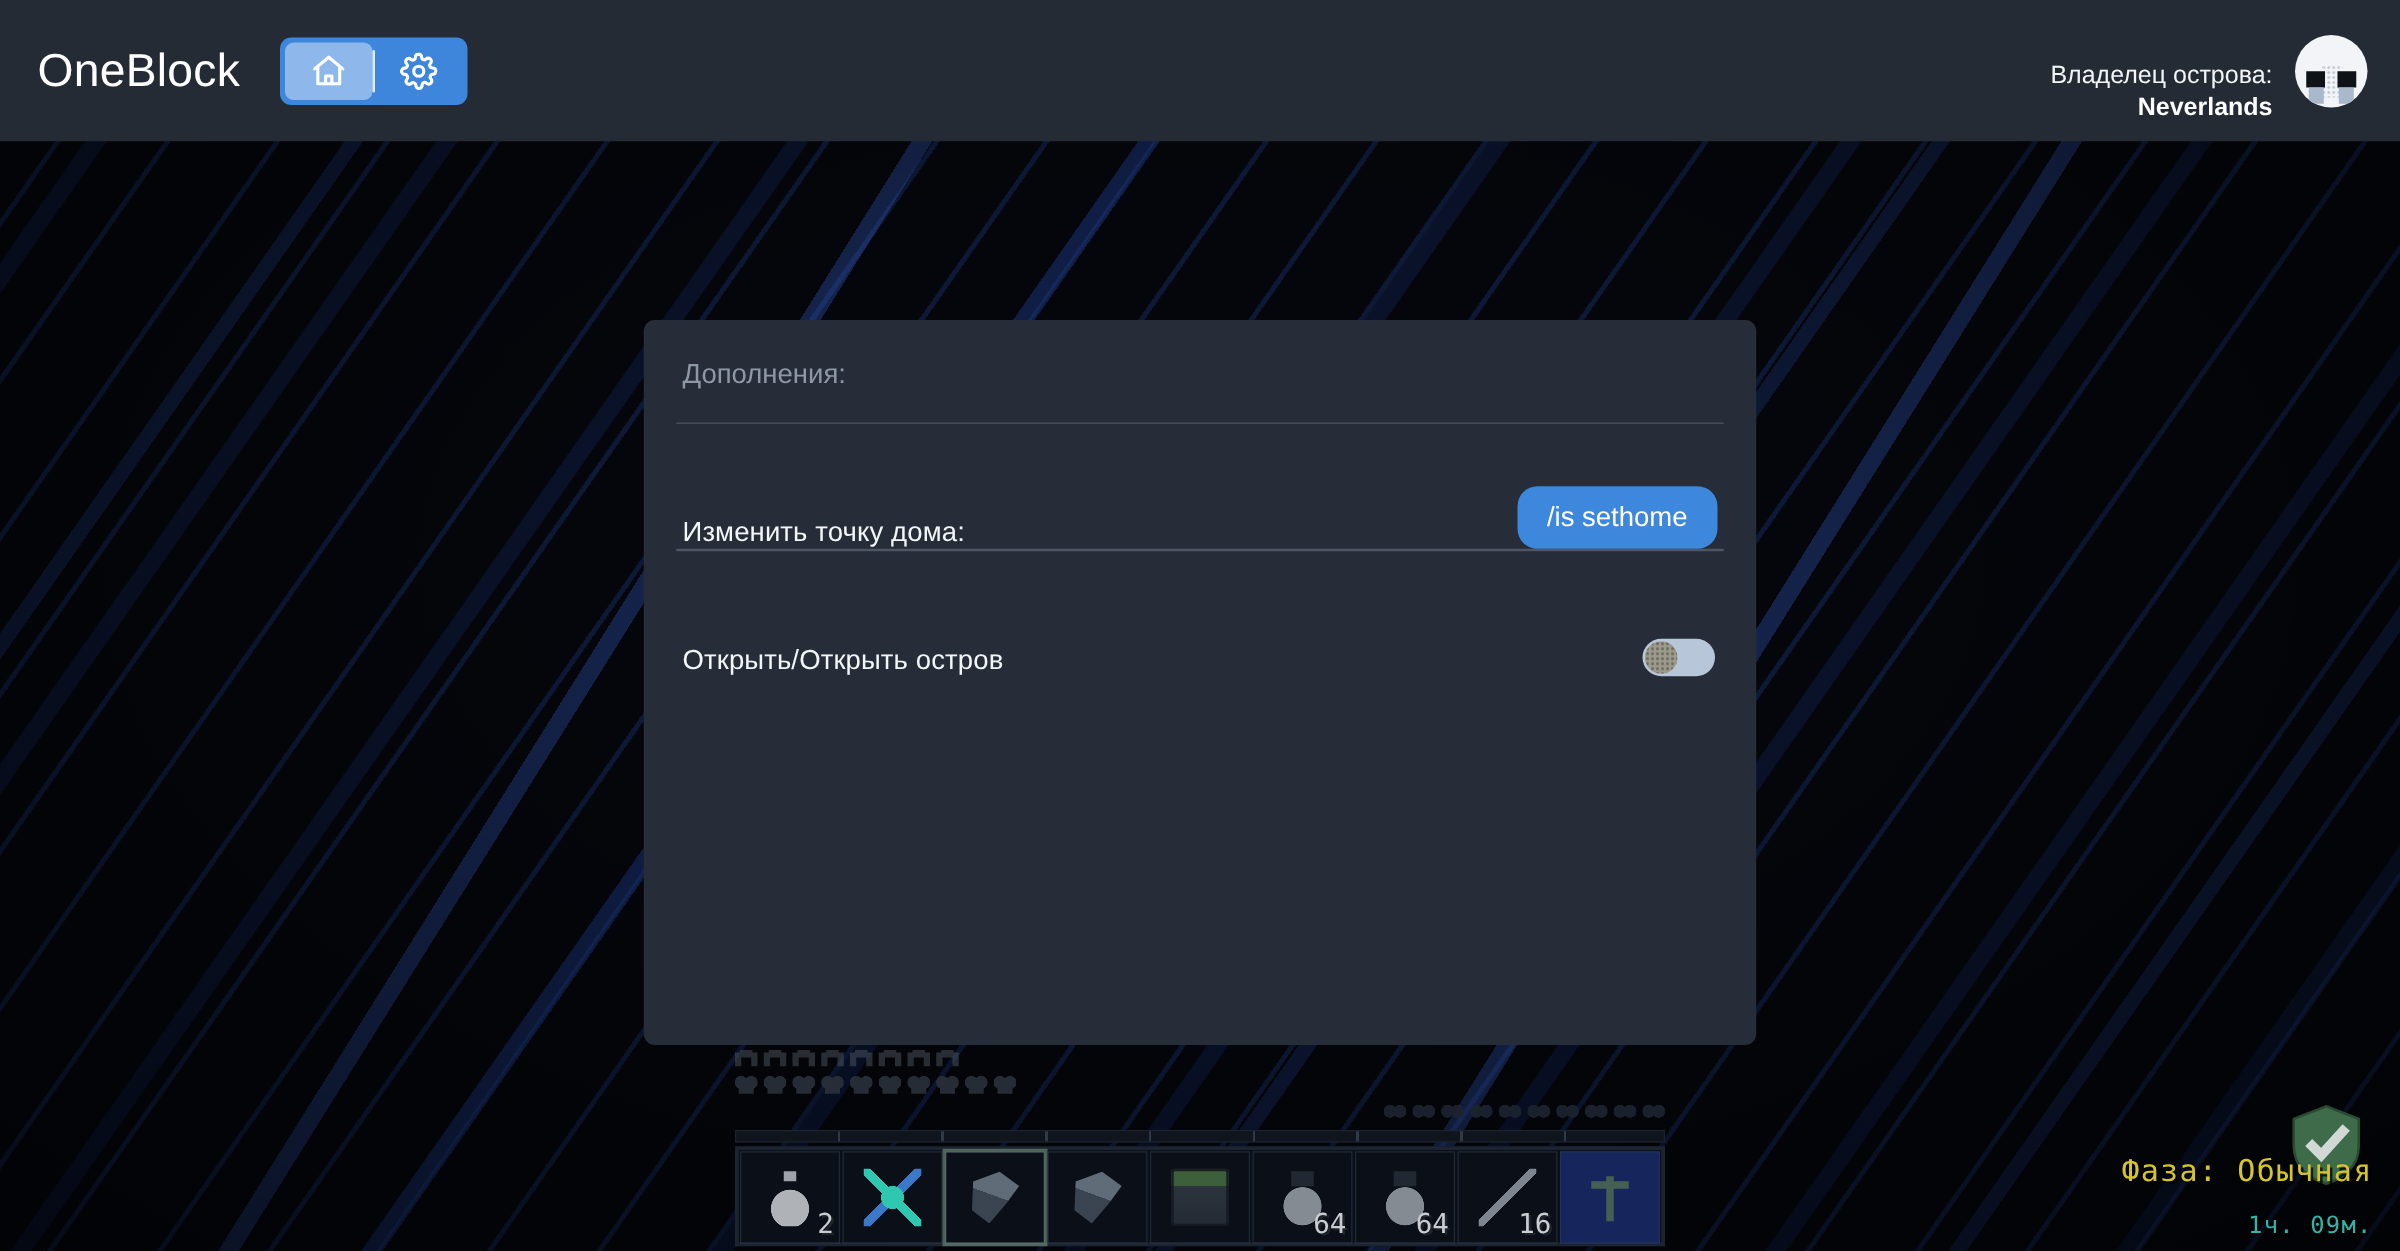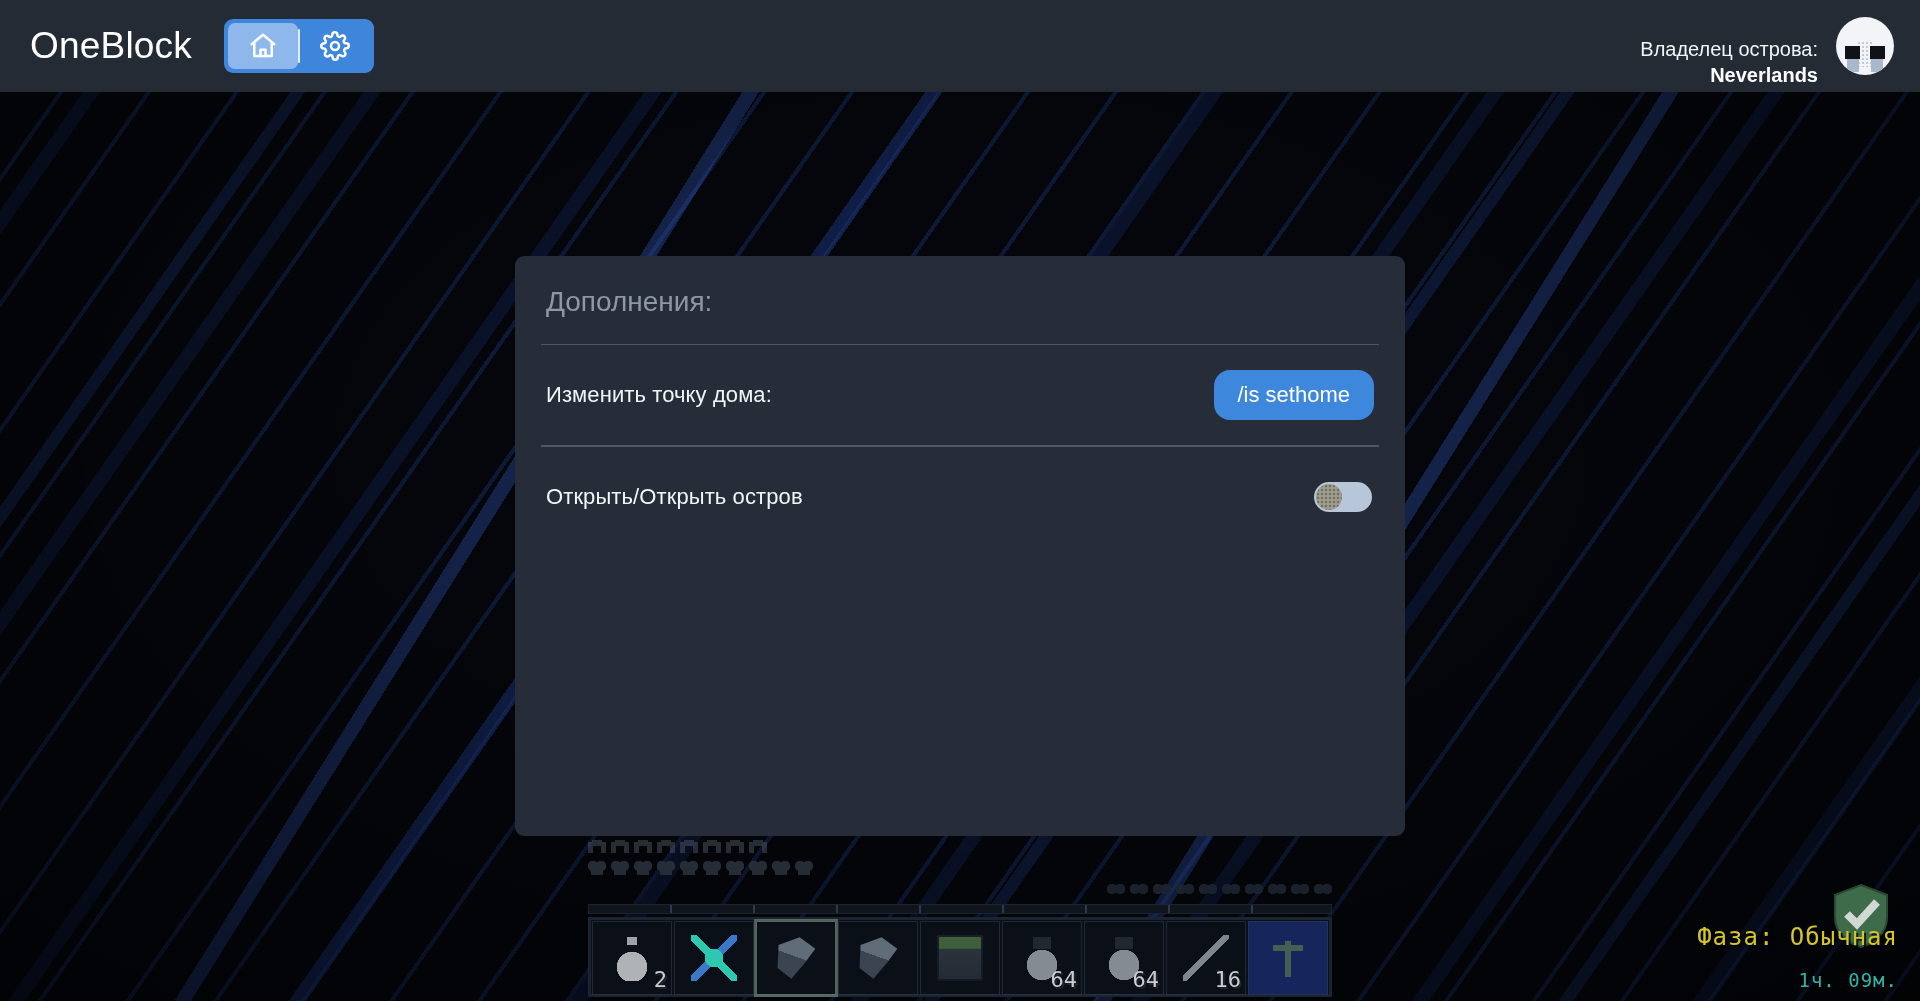--- a/index.html
+++ b/index.html
@@ -68,21 +68,21 @@
     color:rgba(150,160,180,0.16);
     letter-spacing:.5px;
     white-space:nowrap;
     user-select:none;
   }
   #debug-left{ left:6px; top:3px; }
   #debug-right{ right:10px; top:3px; }
 
   
   #header{
-    position:absolute; left:0; top:0; width:1920px; height:92px;
+    position:absolute; left:0; top:0; width:1920px; height:113px;
     background:#242b35;
     display:flex; align-items:center;
     z-index:20;
   }
   #brand{
     margin-left:30px;
     font-size:37px;
     color:#ffffff;
     letter-spacing:.2px;
     font-weight:400;
@@ -151,28 +151,28 @@
   #panel{
     position:absolute;
     left:515px; top:256px;
     width:890px; height:580px;
     background:#262d38;
     border-radius:9px;
     z-index:15;
     padding:0 26px;
   }
   #panel-title{
-    font-size:28px;
+    font-size:22px;
     color:#8e98a4;
     padding:30px 0 26px 5px;
   }
   .sep{ height:1px; background:#4d5662; width:100%; }
   .row{
     height:100px;
-    display:flex; align-items:center; justify-content:space-between;
+    display:flex; align-items:flex-end; justify-content:space-between;
     padding:0 5px;
   }
   .row-label{
     font-size:22px;
     color:#f3f6f9;
     letter-spacing:.1px;
   }
   .cmd-btn{
     background:#3d87dd;
     color:#ffffff;

